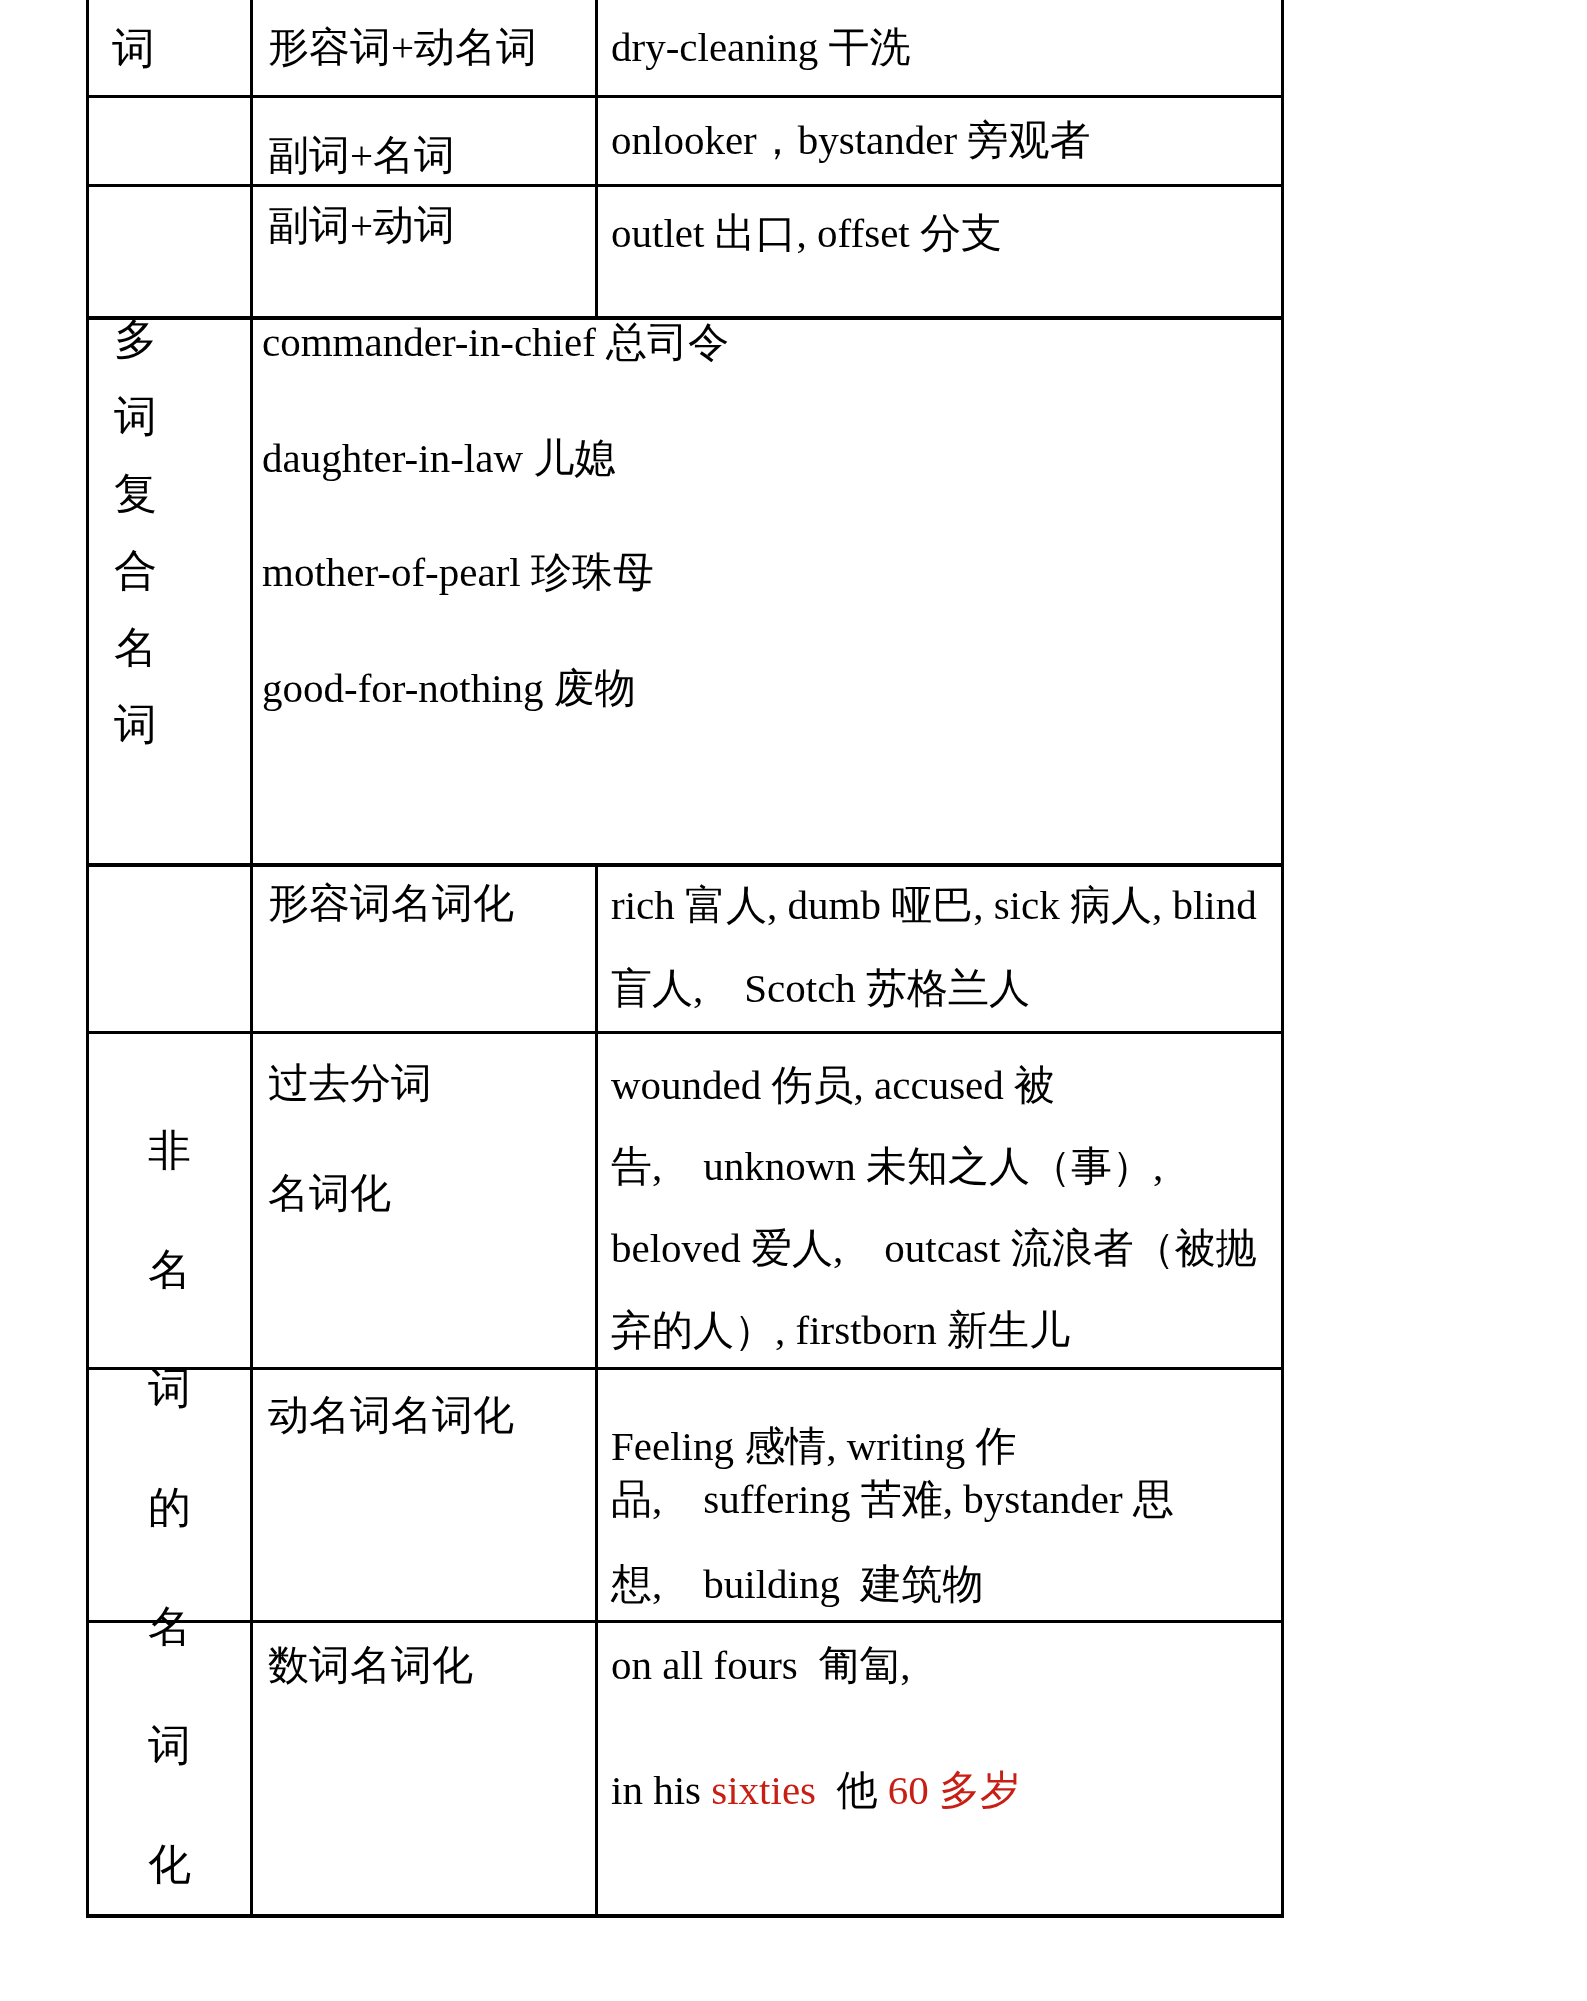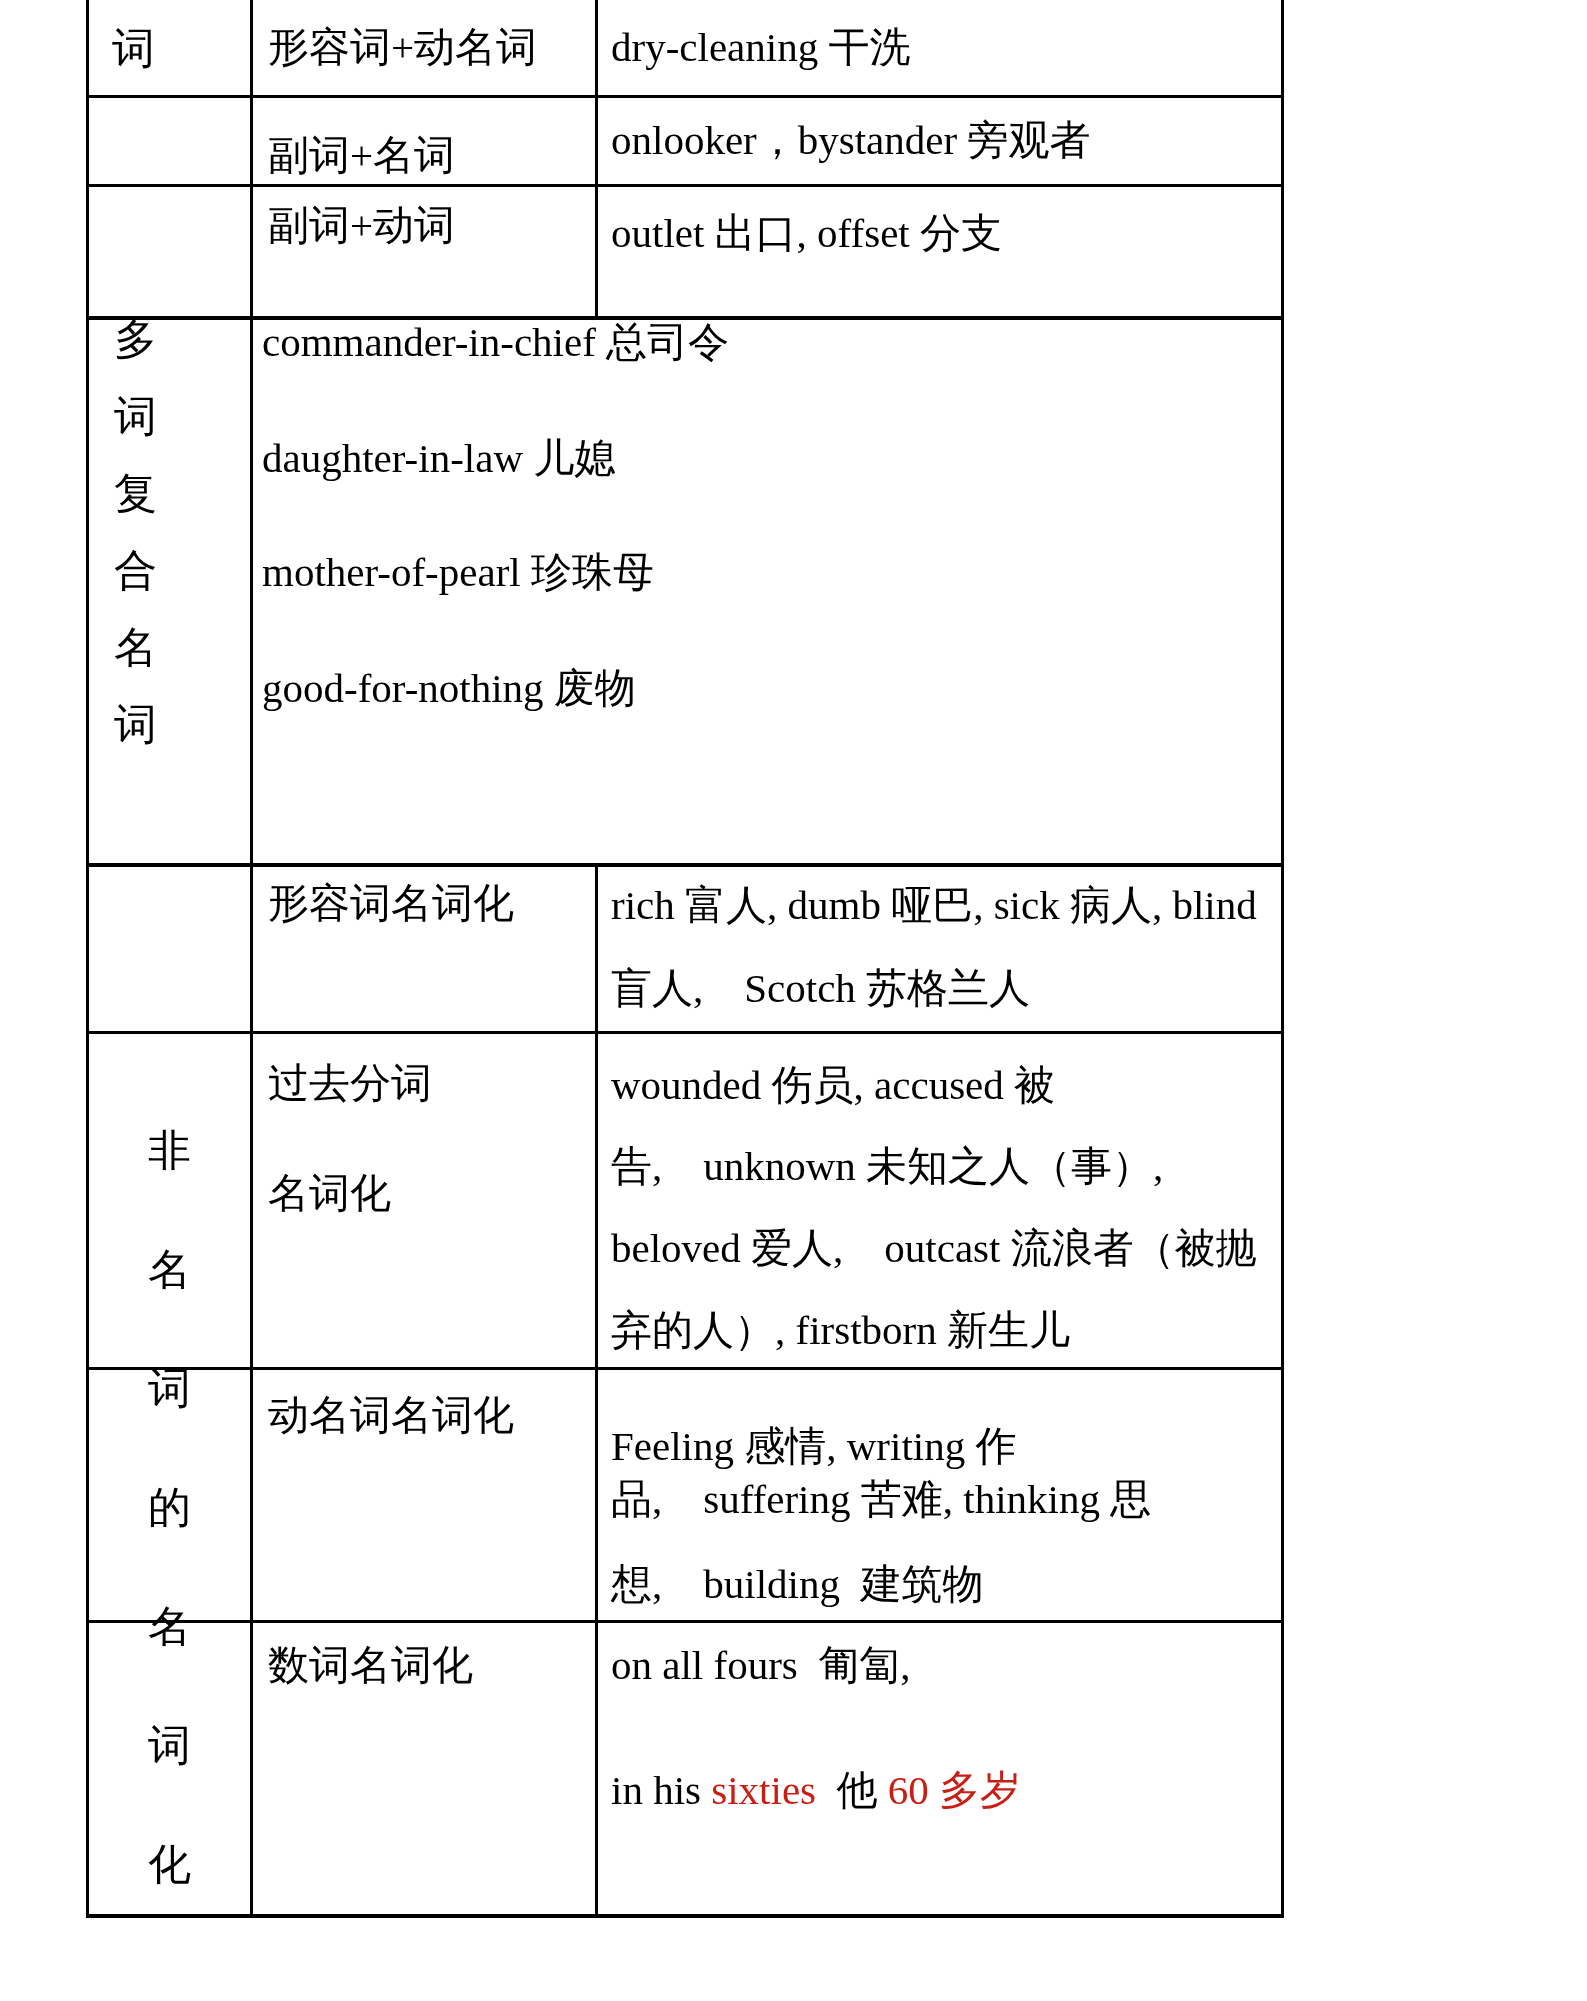--- a/index.html
+++ b/index.html
@@ -73,18 +73,18 @@
 
 <div class="txt" style="left:268px;top:1062px;">过去分词</div>
 <div class="txt" style="left:268px;top:1172px;">名词化</div>
 <div class="txt" style="left:611px;top:1064px;">wounded 伤员, accused 被</div>
 <div class="txt" style="left:611px;top:1145px;">告,    unknown 未知之人（事）,</div>
 <div class="txt" style="left:611px;top:1227px;">beloved 爱人,    outcast 流浪者（被抛</div>
 <div class="txt" style="left:611px;top:1309px;">弃的人）, firstborn 新生儿</div>
 
 <div class="txt" style="left:268px;top:1394px;">动名词名词化</div>
 <div class="txt" style="left:611px;top:1393px;margin-top:32px;">Feeling 感情, writing 作</div>
-<div class="txt" style="left:611px;top:1478px;">品,    suffering 苦难, thinking 思</div>
+<div class="txt" style="left:611px;top:1478px;">品,    suffering 苦难, bystander 思</div>
 <div class="txt" style="left:611px;top:1563px;">想,    building  建筑物</div>
 
 <div class="txt" style="left:268px;top:1644px;">数词名词化</div>
 <div class="txt" style="left:611px;top:1644px;">on all fours  匍匐,</div>
 <div class="txt" style="left:611px;top:1769px;font-family:Liberation Serif, serif;"><span>in his </span><span class="red">sixties</span><span>  他 </span><span class="red">60 多岁</span></div>
 
 </body></html>

